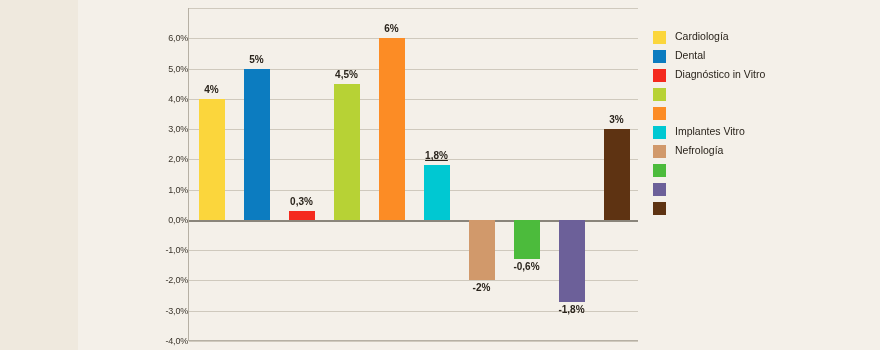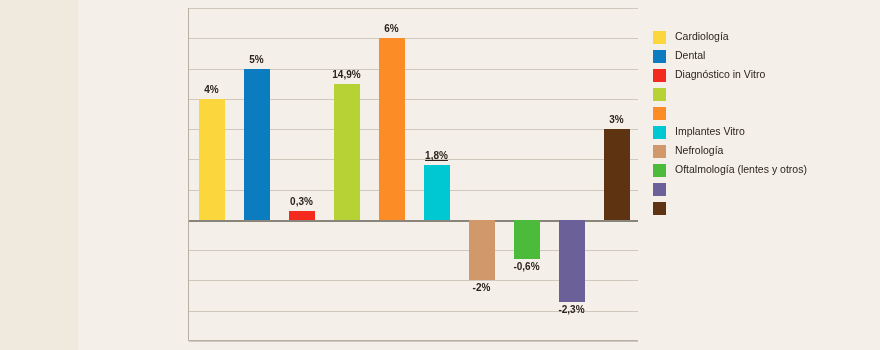--- a/index.html
+++ b/index.html
@@ -114,51 +114,64 @@
 </style>
 </head>
 <body>
 
 <div id="left-strip"></div>
 <div id="right-panel"></div>
 
 <div id="chart-card">
 
   <div id="plot-wrap">
+    <div id="ytick-layer">
+        <div class="ytick" style="top: 30.2727px;">6,0%</div>
+        <div class="ytick" style="top: 60.5455px;">5,0%</div>
+        <div class="ytick" style="top: 90.8182px;">4,0%</div>
+        <div class="ytick" style="top: 121.091px;">3,0%</div>
+        <div class="ytick" style="top: 151.364px;">2,0%</div>
+        <div class="ytick" style="top: 181.636px;">1,0%</div>
+        <div class="ytick" style="top: 211.909px;">0,0%</div>
+        <div class="ytick" style="top: 242.182px;">-1,0%</div>
+        <div class="ytick" style="top: 272.455px;">-2,0%</div>
+        <div class="ytick" style="top: 302.727px;">-3,0%</div>
+        <div class="ytick" style="top: 333px;">-4,0%</div>
+      </div>
     <div id="plot-area">
         <div class="gridline" style="top: 30.2727px;"></div>
         <div class="gridline" style="top: 60.5455px;"></div>
         <div class="gridline" style="top: 90.8182px;"></div>
         <div class="gridline" style="top: 121.091px;"></div>
         <div class="gridline" style="top: 151.364px;"></div>
         <div class="gridline" style="top: 181.636px;"></div>
         <div class="gridline zero" style="top: 211.909px;"></div>
         <div class="gridline" style="top: 242.182px;"></div>
         <div class="gridline" style="top: 272.455px;"></div>
         <div class="gridline" style="top: 302.727px;"></div>
         <div class="gridline" style="top: 333px;"></div>
         <div class="gridline" style="top: 0px;"></div>
         <div class="bar" title="Cardiología" style="left: 9.5px; top: 90.8182px; height: 121.091px; background: rgb(251, 214, 60);"></div>
         <div class="bar-label" style="left: -7.5px; top: 75.8182px;">4%</div>
         <div class="bar" title="Dental" style="left: 54.5px; top: 60.5455px; height: 151.364px; background: rgb(12, 124, 192);"></div>
         <div class="bar-label" style="left: 37.5px; top: 45.5455px;">5%</div>
         <div class="bar" title="Diagnóstico in Vitro" style="left: 99.5px; top: 202.827px; height: 9.08182px; background: rgb(244, 42, 30);"></div>
         <div class="bar-label" style="left: 82.5px; top: 187.827px;">0,3%</div>
         <div class="bar" title="Efectos y Accesorios (material de cura y apósitos)" style="left: 144.5px; top: 75.6818px; height: 136.227px; background: rgb(183, 210, 53);"></div>
-        <div class="bar-label" style="left: 127.5px; top: 60.6818px;">14,9%</div>
+        <div class="bar-label" style="left: 127.5px; top: 60.6818px;">4,5%</div>
         <div class="bar" title="Tecnología y Sistemas de Información Clínica" style="left: 189.5px; top: 30.2727px; height: 181.636px; background: rgb(252, 140, 37);"></div>
         <div class="bar-label" style="left: 172.5px; top: 15.2727px;">6%</div>
         <div class="bar" title="Implantes Trauma" style="left: 234.5px; top: 157.418px; height: 54.4909px; background: rgb(0, 200, 210);"></div>
         <div class="bar-label" style="left: 217.5px; top: 142.418px; text-decoration: underline;">1,8%</div>
         <div class="bar" title="Nefrología" style="left: 279.5px; top: 211.909px; height: 60.5455px; background: rgb(209, 153, 107);"></div>
         <div class="bar-label" style="left: 262.5px; top: 274.455px;">-2%</div>
         <div class="bar" title="Oftalmología (lentes y otros)" style="left: 324.5px; top: 211.909px; height: 39.3545px; background: rgb(76, 187, 60);"></div>
         <div class="bar-label" style="left: 307.5px; top: 253.264px;">-0,6%</div>
         <div class="bar" title="Terapias Respiratorias Domiciliarias (excepto Gases Medicinales)" style="left: 369.5px; top: 211.909px; height: 81.7364px; background: rgb(108, 96, 153);"></div>
-        <div class="bar-label" style="left: 352.5px; top: 295.645px;">-2,3%</div>
+        <div class="bar-label" style="left: 352.5px; top: 295.645px;">-1,8%</div>
         <div class="bar" title="Productos Sanitarios de Un Solo Uso" style="left: 414.5px; top: 121.091px; height: 90.8182px; background: rgb(94, 51, 18);"></div>
         <div class="bar-label" style="left: 397.5px; top: 106.091px;">3%</div>
       </div>
   </div>
 
   <div id="legend">
       <div class="legend-row">
         <span class="legend-swatch" style="background: rgb(251, 214, 60);"></span>
         <span class="legend-label">Cardiología</span>
       </div>
@@ -179,21 +192,20 @@
       <div class="legend-row">
         <span class="legend-swatch" style="background: rgb(0, 200, 210);"></span>
         <span class="legend-label">Implantes Vitro</span>
       </div>
       <div class="legend-row">
         <span class="legend-swatch" style="background: rgb(209, 153, 107);"></span>
         <span class="legend-label">Nefrología</span>
       </div>
       <div class="legend-row">
         <span class="legend-swatch" style="background: rgb(76, 187, 60);"></span>
-        <span class="legend-label">Oftalmología (lentes y otros)</span>
       </div>
       <div class="legend-row">
         <span class="legend-swatch" style="background: rgb(108, 96, 153);"></span>
       </div>
       <div class="legend-row">
         <span class="legend-swatch" style="background: rgb(94, 51, 18);"></span>
       </div>
     </div>
 
 </div>

